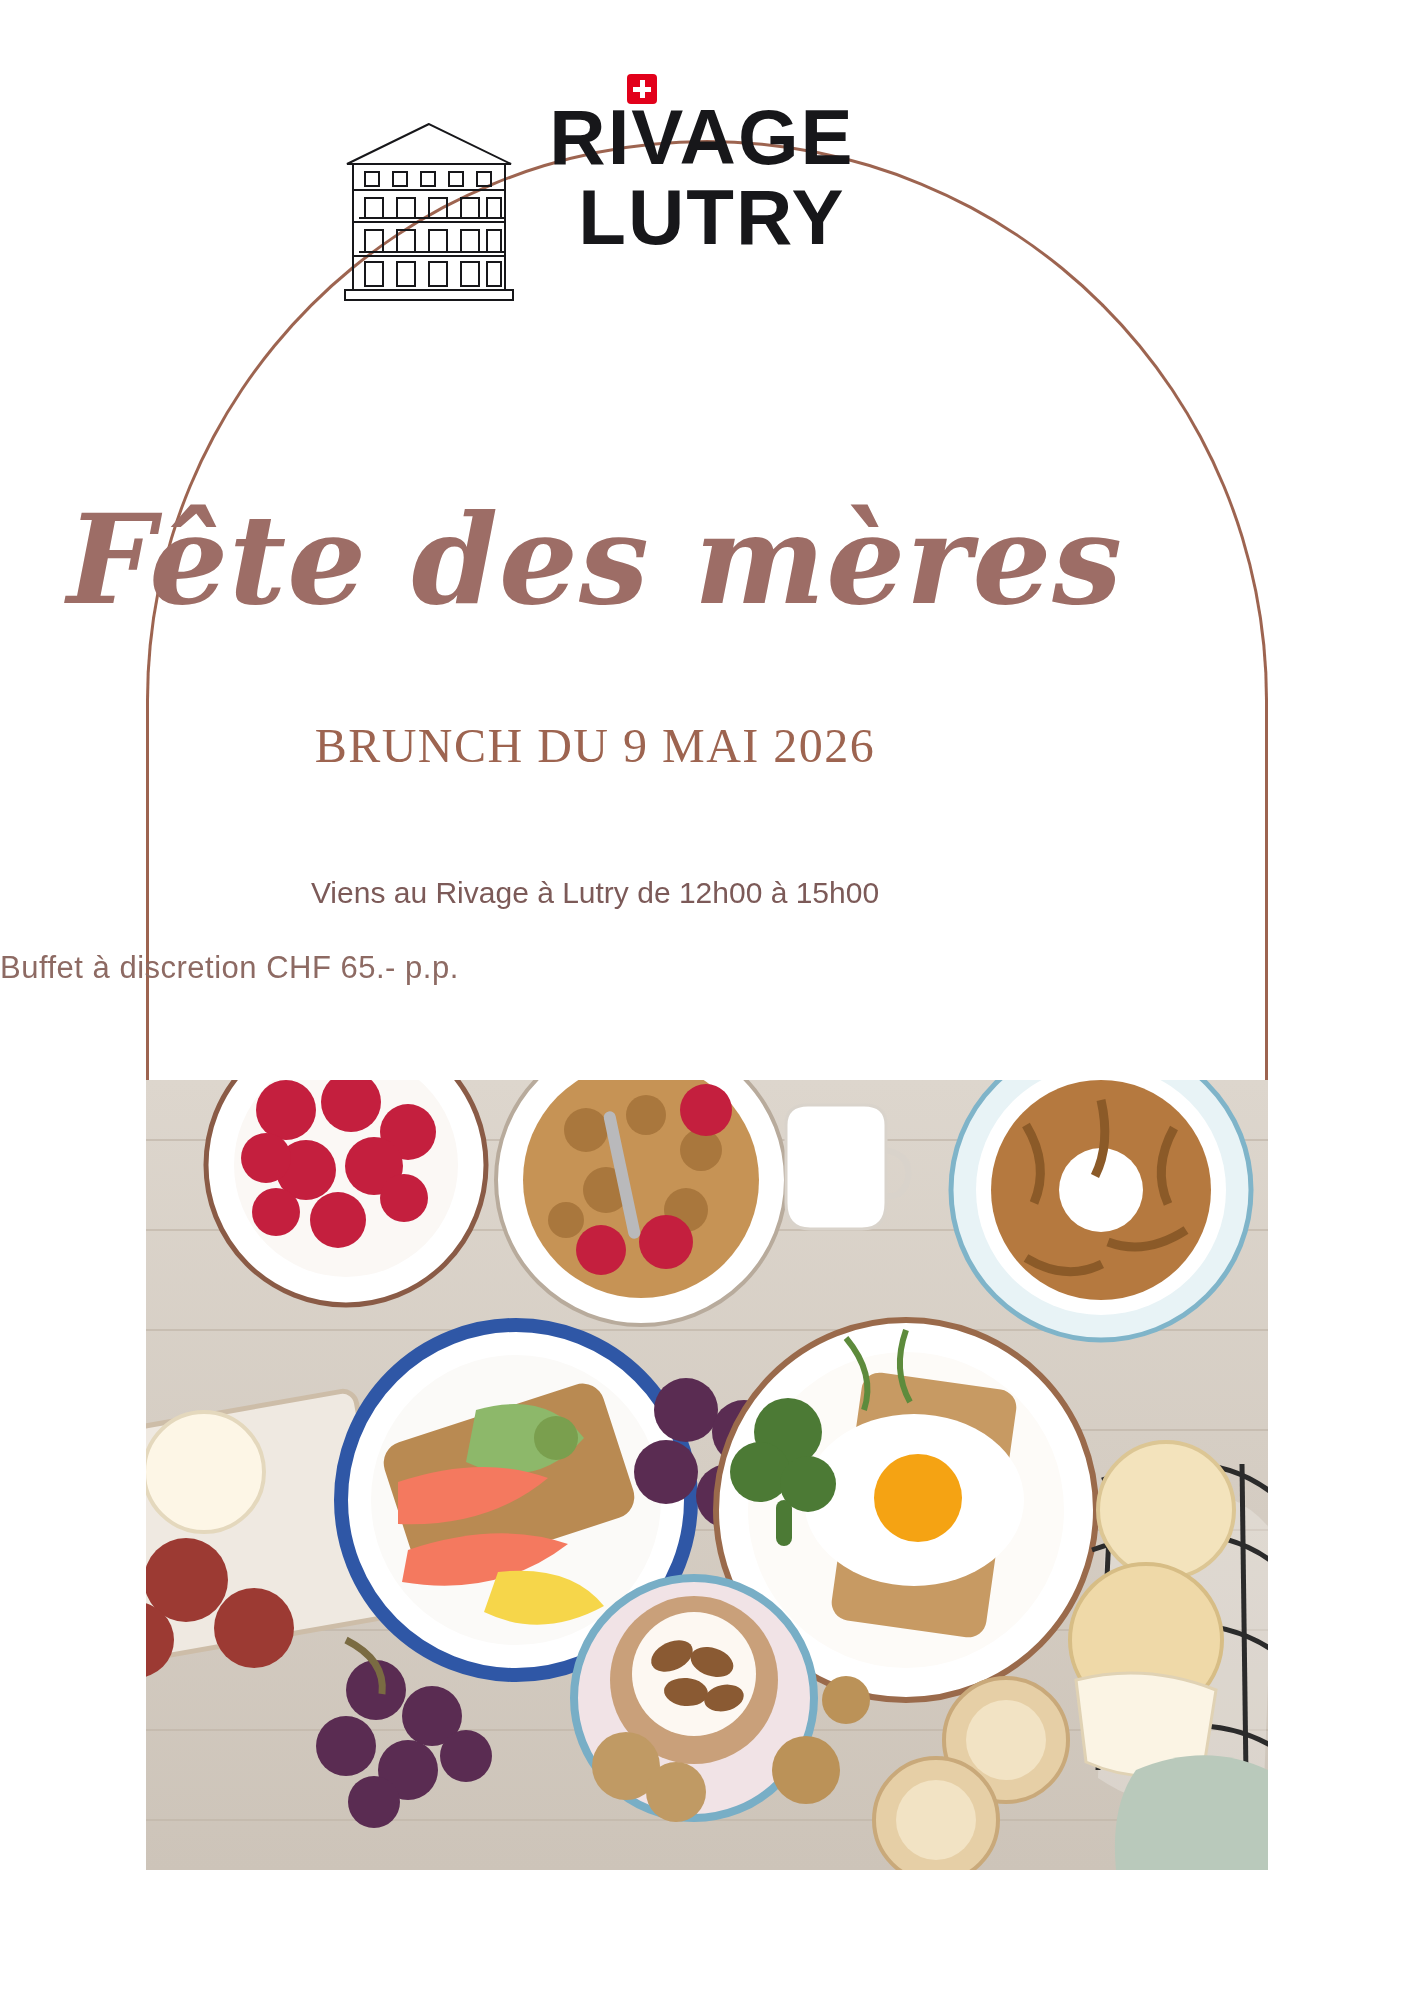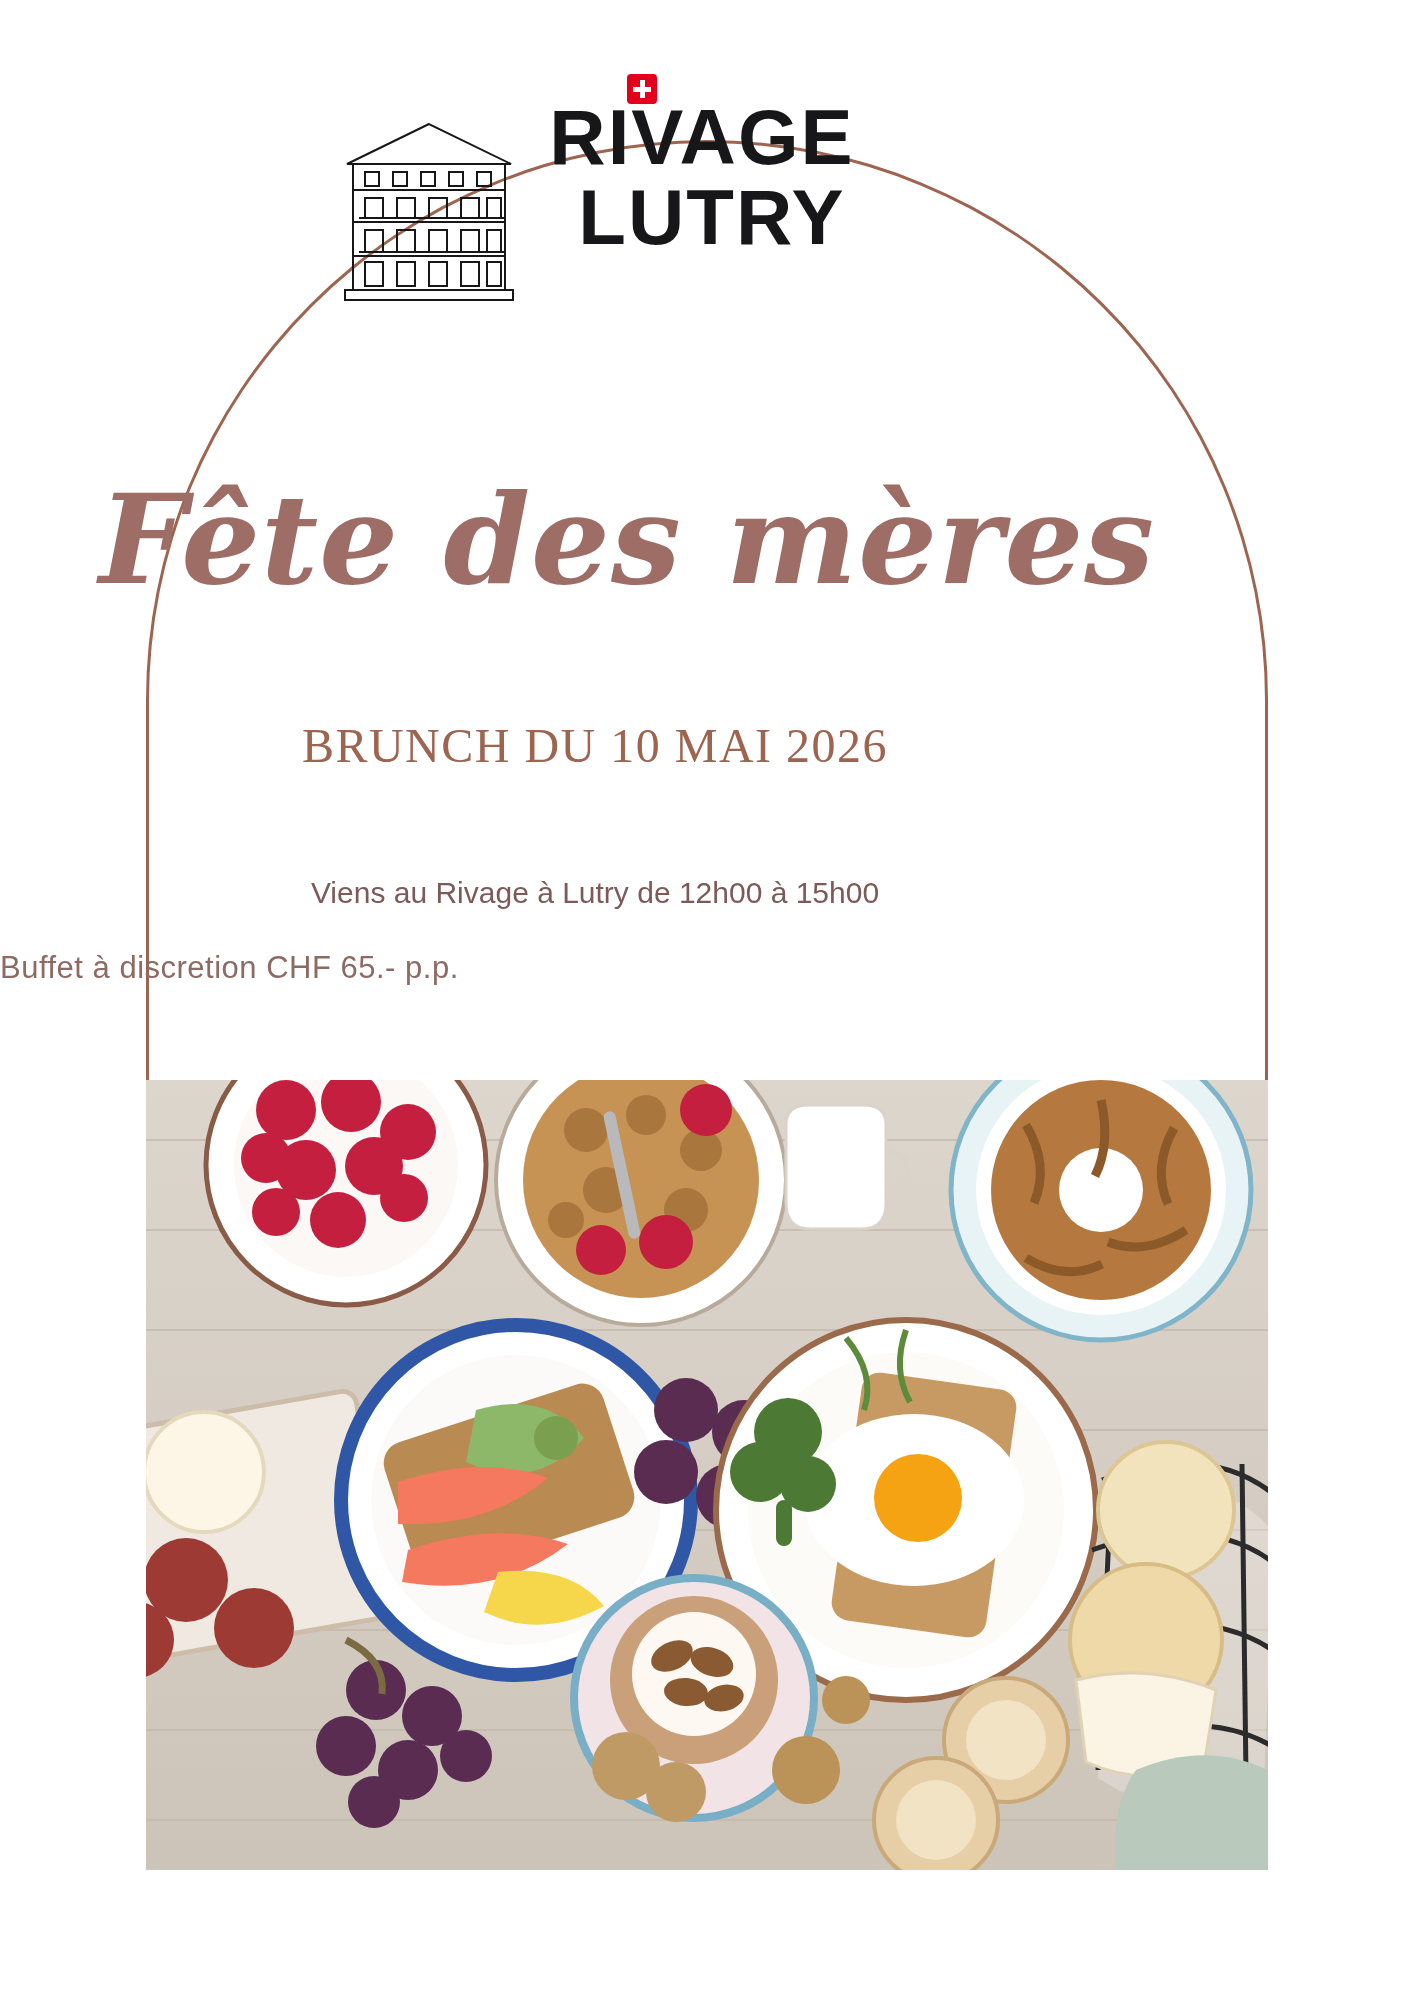--- a/index.html
+++ b/index.html
@@ -89,31 +89,30 @@
     line-height: 0.97;
     letter-spacing: 2px;
     color: #17171a;
   }
   .logo-line.two { margin-top: 4px; margin-left: 29px; }
 
   
   .script-title {
     position: absolute;
     left: 0;
-    top: 478px;
+    top: 498px;
     width: 100%;
     text-align: center;
     font-family: "DejaVu Serif", serif;
     font-style: italic;
     font-weight: bold;
     font-size: 124px;
     line-height: 1;
     color: #9d6d66;
     letter-spacing: 1px;
-    padding-left: 32px;
   }
 
   .subtitle {
     position: absolute;
     left: 0;
     top: 718px;
     width: 100%;
     text-align: center;
     font-family: "Liberation Serif", serif;
     font-size: 48px;
@@ -197,21 +196,21 @@
       </svg>
     </span>
     <span class="logo-words">
       <span class="swiss-cross"></span>
       <span class="logo-line one">RIVAGE</span>
       <span class="logo-line two">LUTRY</span>
     </span>
   </div>
 
   <div class="script-title">Fête des mères</div>
-  <div class="subtitle">BRUNCH DU 10 MAI 2026</div>
+  <div class="subtitle">BRUNCH DU 9 MAI 2026</div>
   <div class="info-line">Viens au Rivage à Lutry de 12h00 à 15h00</div>
   <div class="price-line">Buffet à discretion CHF 65.- p.p.</div>
 
   <div class="photo">
     <svg viewBox="0 0 1122 790" width="1122" height="790">
       <defs>
         <linearGradient id="wood" x1="0" y1="0" x2="0" y2="1">
           <stop offset="0%" stop-color="#ddd6cd"></stop>
           <stop offset="100%" stop-color="#cdc4b9"></stop>
         </linearGradient>

